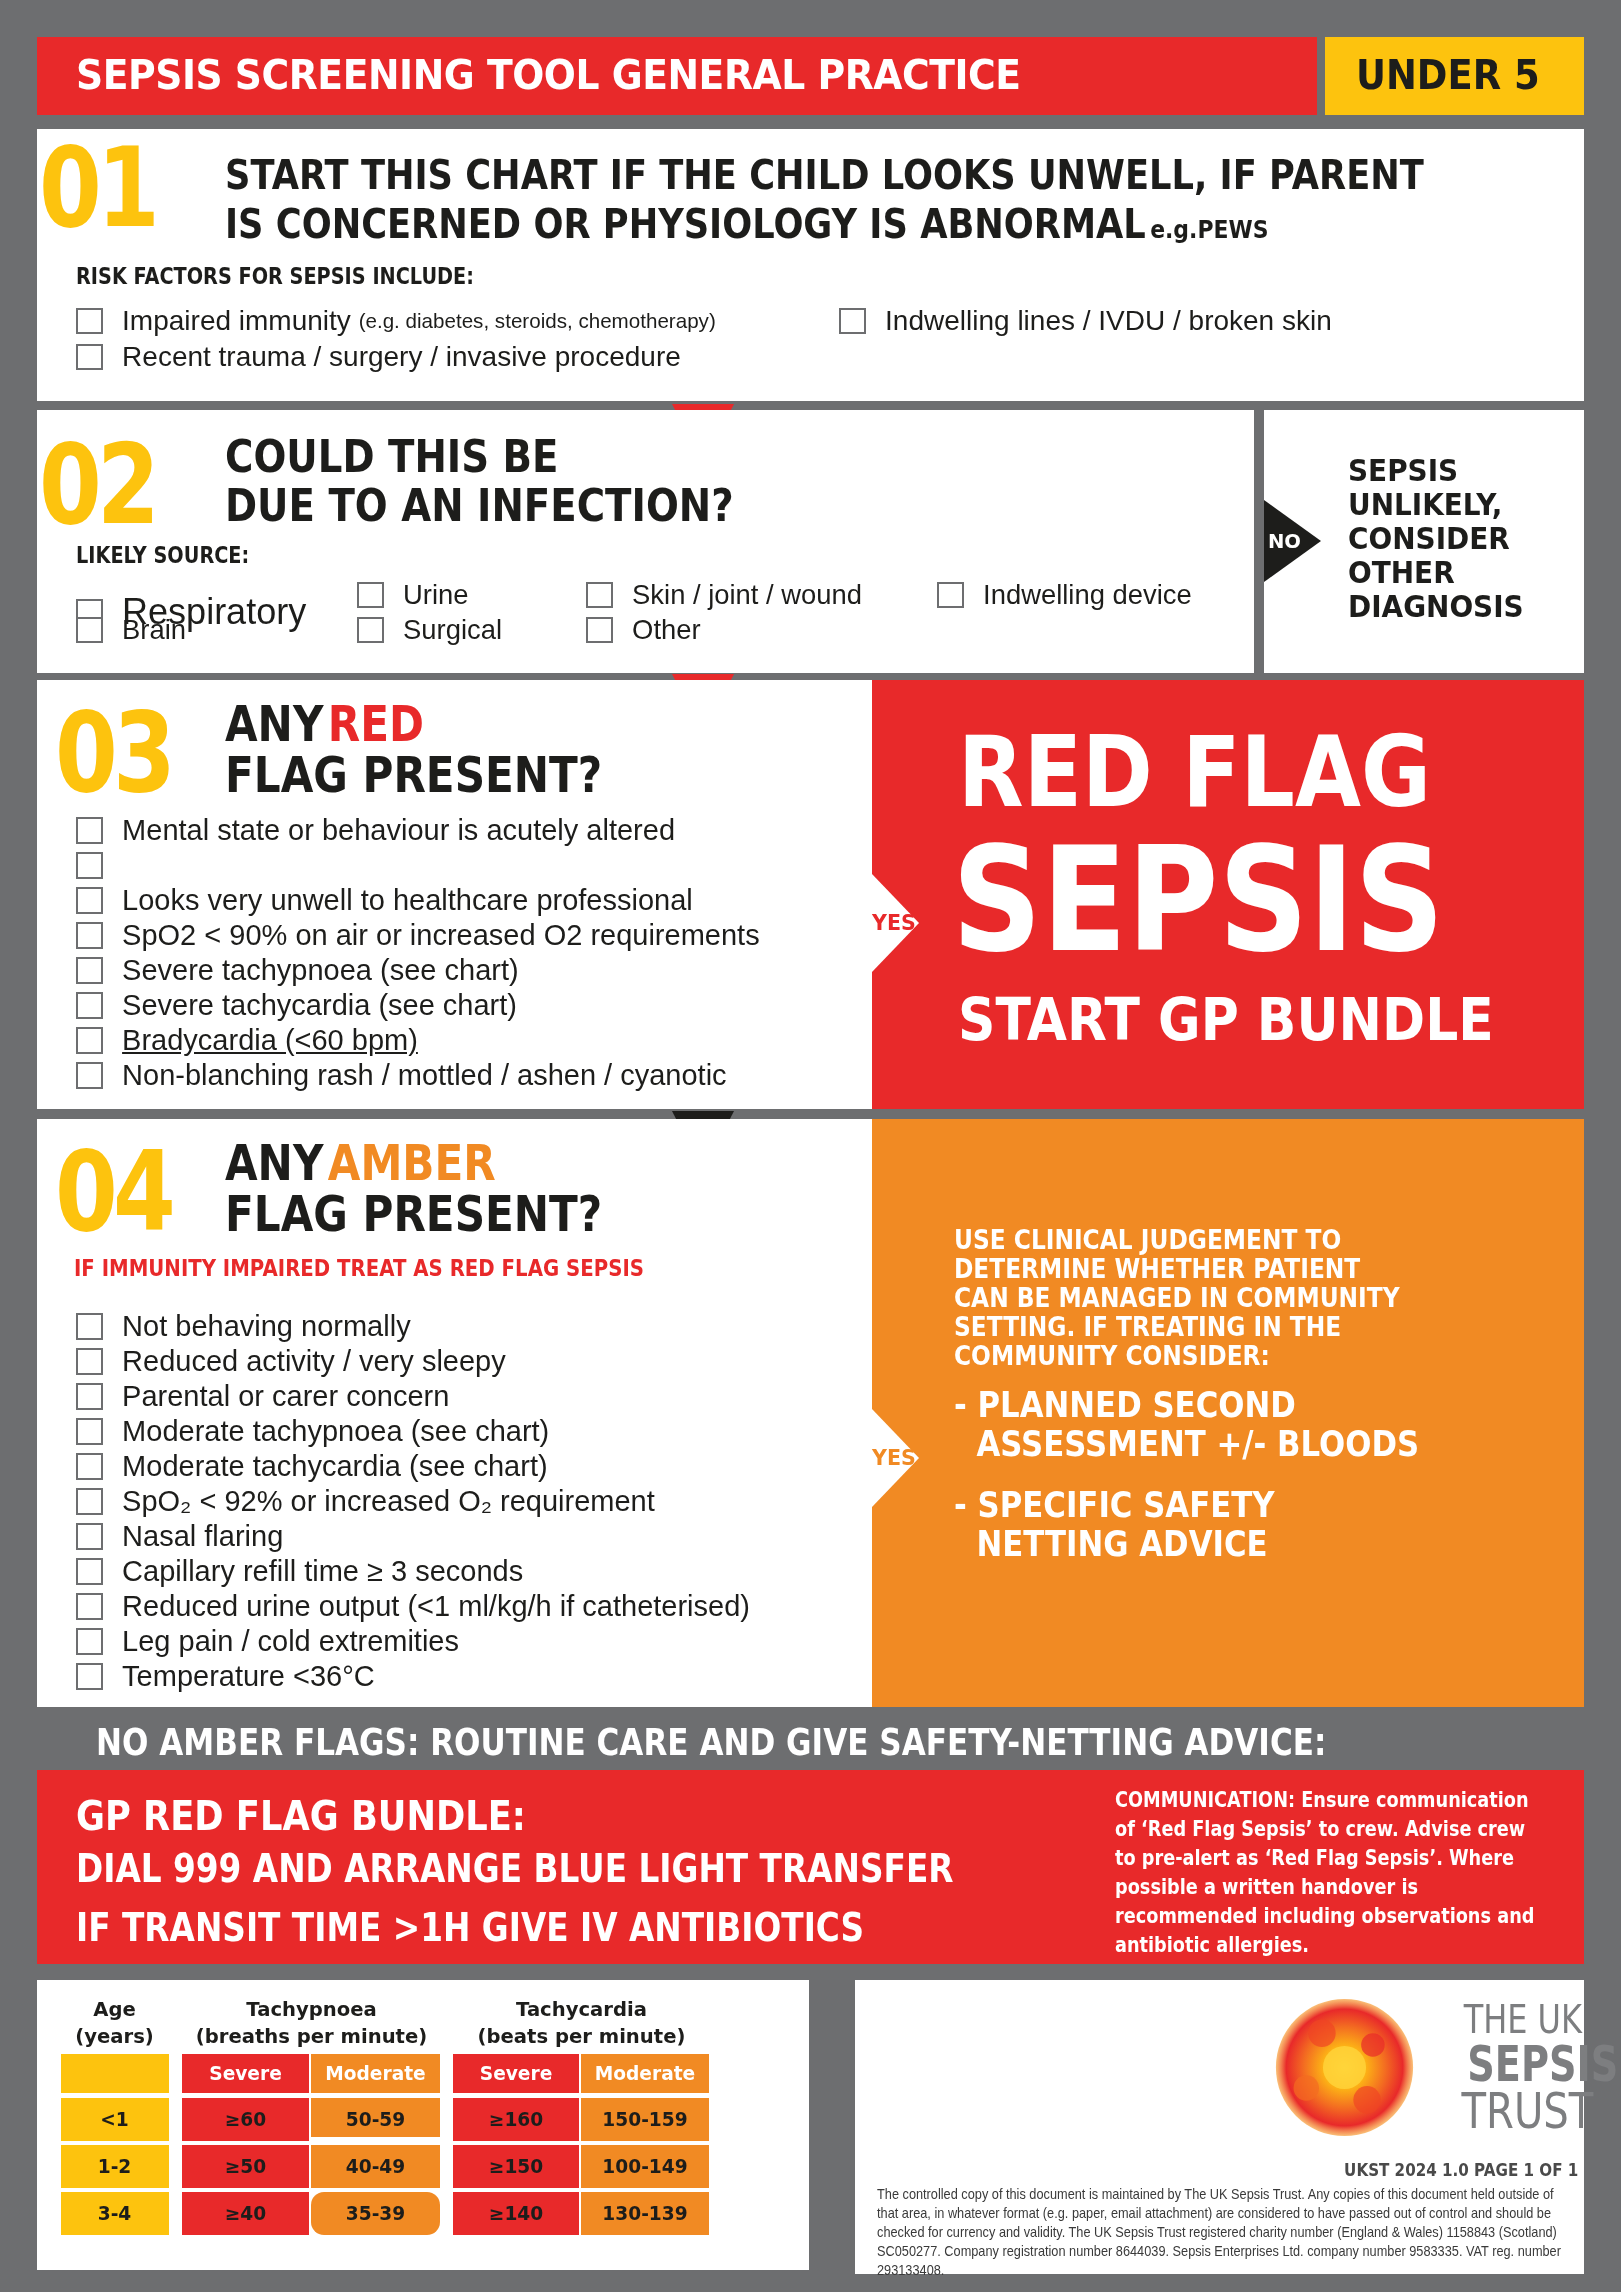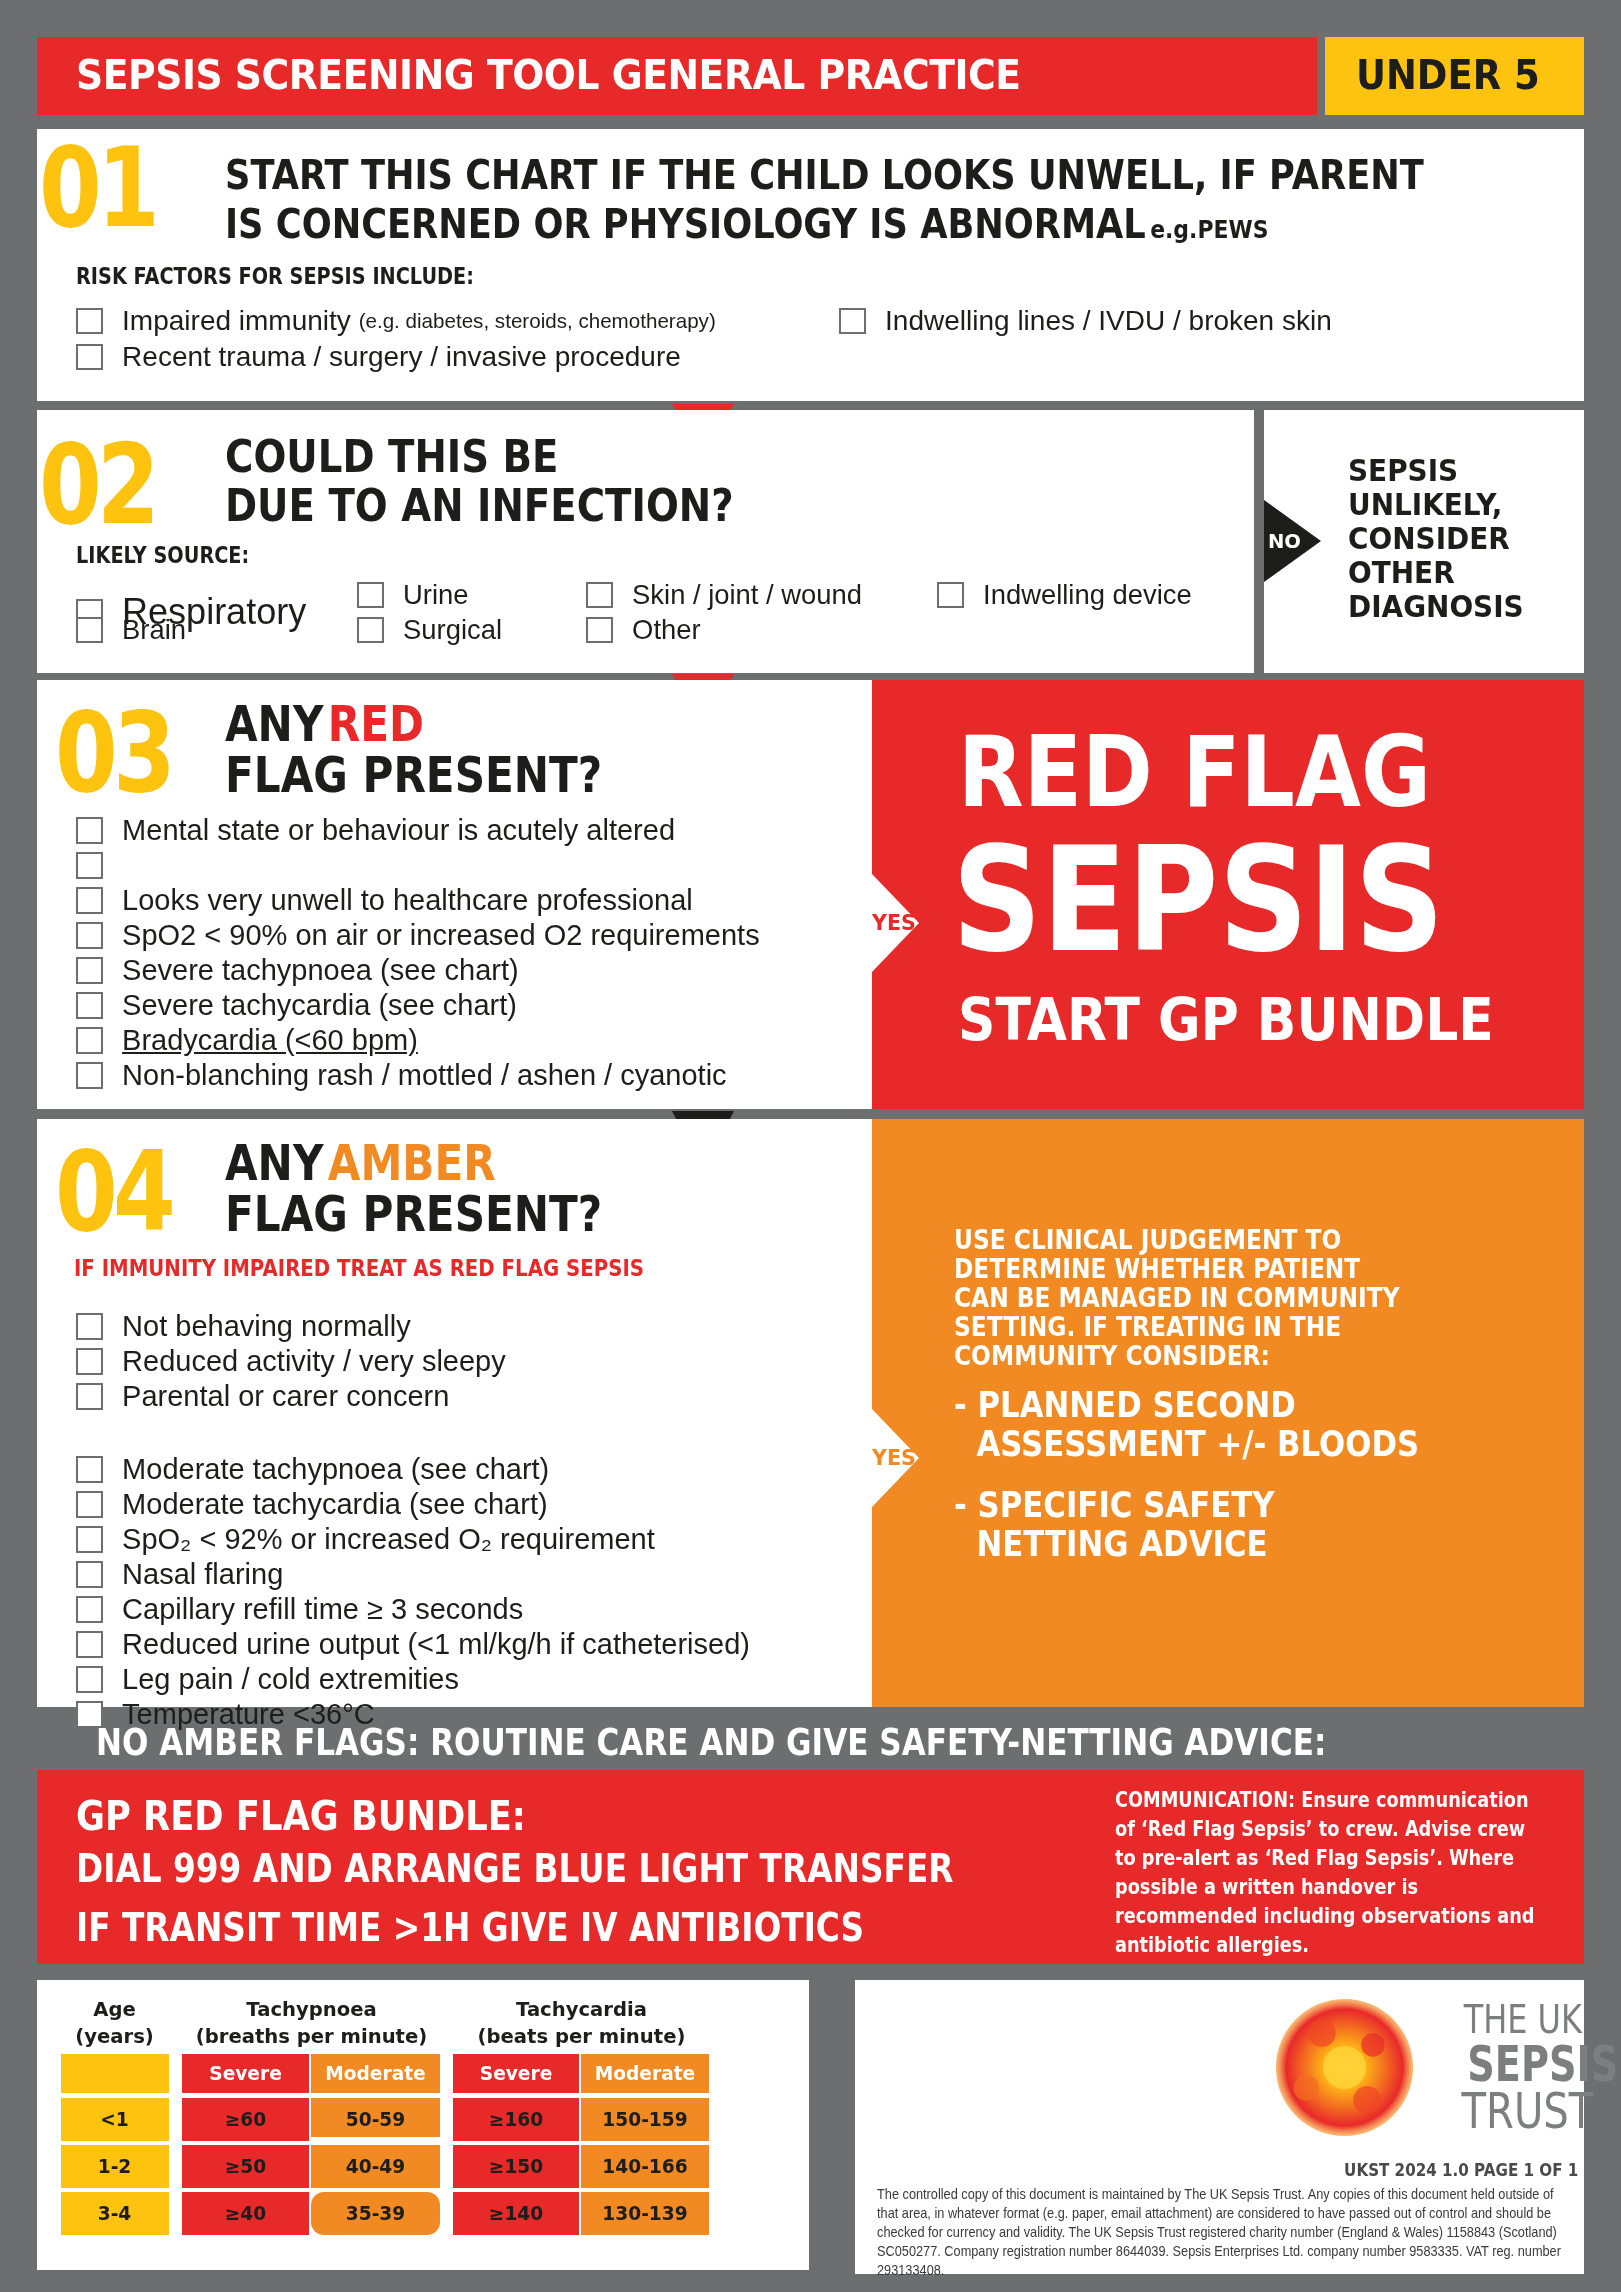--- a/index.html
+++ b/index.html
@@ -178,21 +178,21 @@
         <span>Not behaving normally</span>
       </div>
     <div class="cb-row" style="height:35px;font-size:29px;">
         <span class="cb"></span>
         <span>Reduced activity / very sleepy</span>
       </div>
     <div class="cb-row" style="height:35px;font-size:29px;">
         <span class="cb"></span>
         <span>Parental or carer concern</span>
       </div>
-    <div class="cb-row" style="height:35px;font-size:29px;margin-top:38px;">
+    <div class="cb-row" style="height:35px;font-size:29px;">
         <span class="cb"></span>
         <span>Moderate tachypnoea (see chart)</span>
       </div>
     <div class="cb-row" style="height:35px;font-size:29px;">
         <span class="cb"></span>
         <span>Moderate tachycardia (see chart)</span>
       </div>
     <div class="cb-row" style="height:35px;font-size:29px;">
         <span class="cb"></span>
         <span>SpO₂ &lt; 92% or increased O₂ requirement</span>
@@ -269,21 +269,21 @@
   <div class="abs yellow-bg vcell" style="left:23.5px;top:118px;width:108px;height:43px;line-height:43px;">&lt;1</div>
   <div class="abs red-bg vcell" style="left:145px;top:118px;width:127px;height:43px;line-height:43px;">≥60</div>
   <div class="abs orange-bg vcell" style="left:274px;top:118px;width:129px;height:39px;line-height:43px;">50-59</div>
   <div class="abs red-bg vcell" style="left:416px;top:118px;width:126px;height:43px;line-height:43px;">≥160</div>
   <div class="abs orange-bg vcell" style="left:544px;top:118px;width:128px;height:43px;line-height:43px;">150-159</div>
 
   <div class="abs yellow-bg vcell" style="left:23.5px;top:165px;width:108px;height:43px;line-height:43px;">1-2</div>
   <div class="abs red-bg vcell" style="left:145px;top:165px;width:127px;height:43px;line-height:43px;">≥50</div>
   <div class="abs orange-bg vcell" style="left:274px;top:165px;width:129px;height:43px;line-height:43px;">40-49</div>
   <div class="abs red-bg vcell" style="left:416px;top:165px;width:126px;height:43px;line-height:43px;">≥150</div>
-  <div class="abs orange-bg vcell" style="left:544px;top:165px;width:128px;height:43px;line-height:43px;">140-166</div>
+  <div class="abs orange-bg vcell" style="left:544px;top:165px;width:128px;height:43px;line-height:43px;">100-149</div>
 
   <div class="abs yellow-bg vcell" style="left:23.5px;top:212px;width:108px;height:43px;line-height:43px;">3-4</div>
   <div class="abs red-bg vcell" style="left:145px;top:212px;width:127px;height:43px;line-height:43px;">≥40</div>
   <div class="abs orange-bg vcell" style="left:274px;top:212px;width:129px;height:43px;line-height:43px;border-radius:13px;">35-39</div>
   <div class="abs red-bg vcell" style="left:416px;top:212px;width:126px;height:43px;line-height:43px;">≥140</div>
   <div class="abs orange-bg vcell" style="left:544px;top:212px;width:128px;height:43px;line-height:43px;">130-139</div>
 </div>
 
 <div class="abs panel" style="left:855px;top:1980px;width:729px;height:294px;">
   <svg class="abs" style="left:416px;top:13.7px;" width="147" height="147" viewBox="0 0 150 150">

